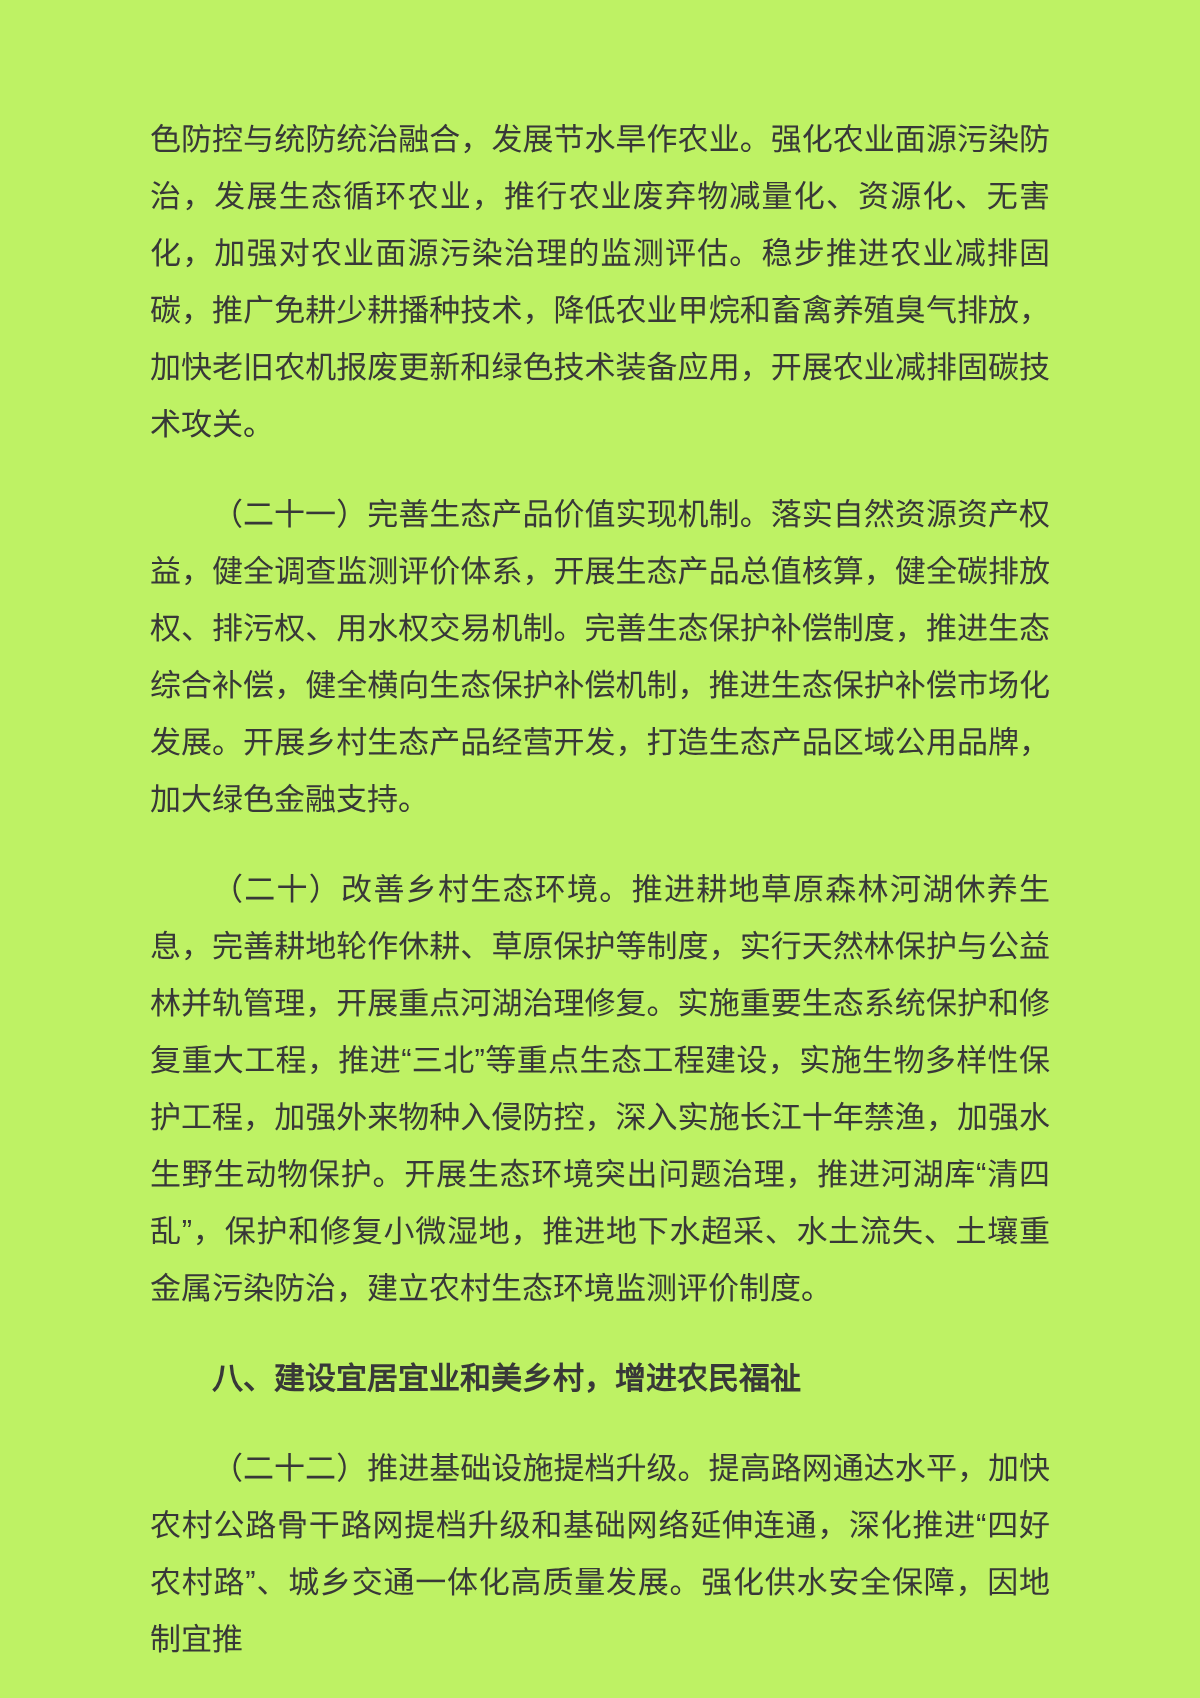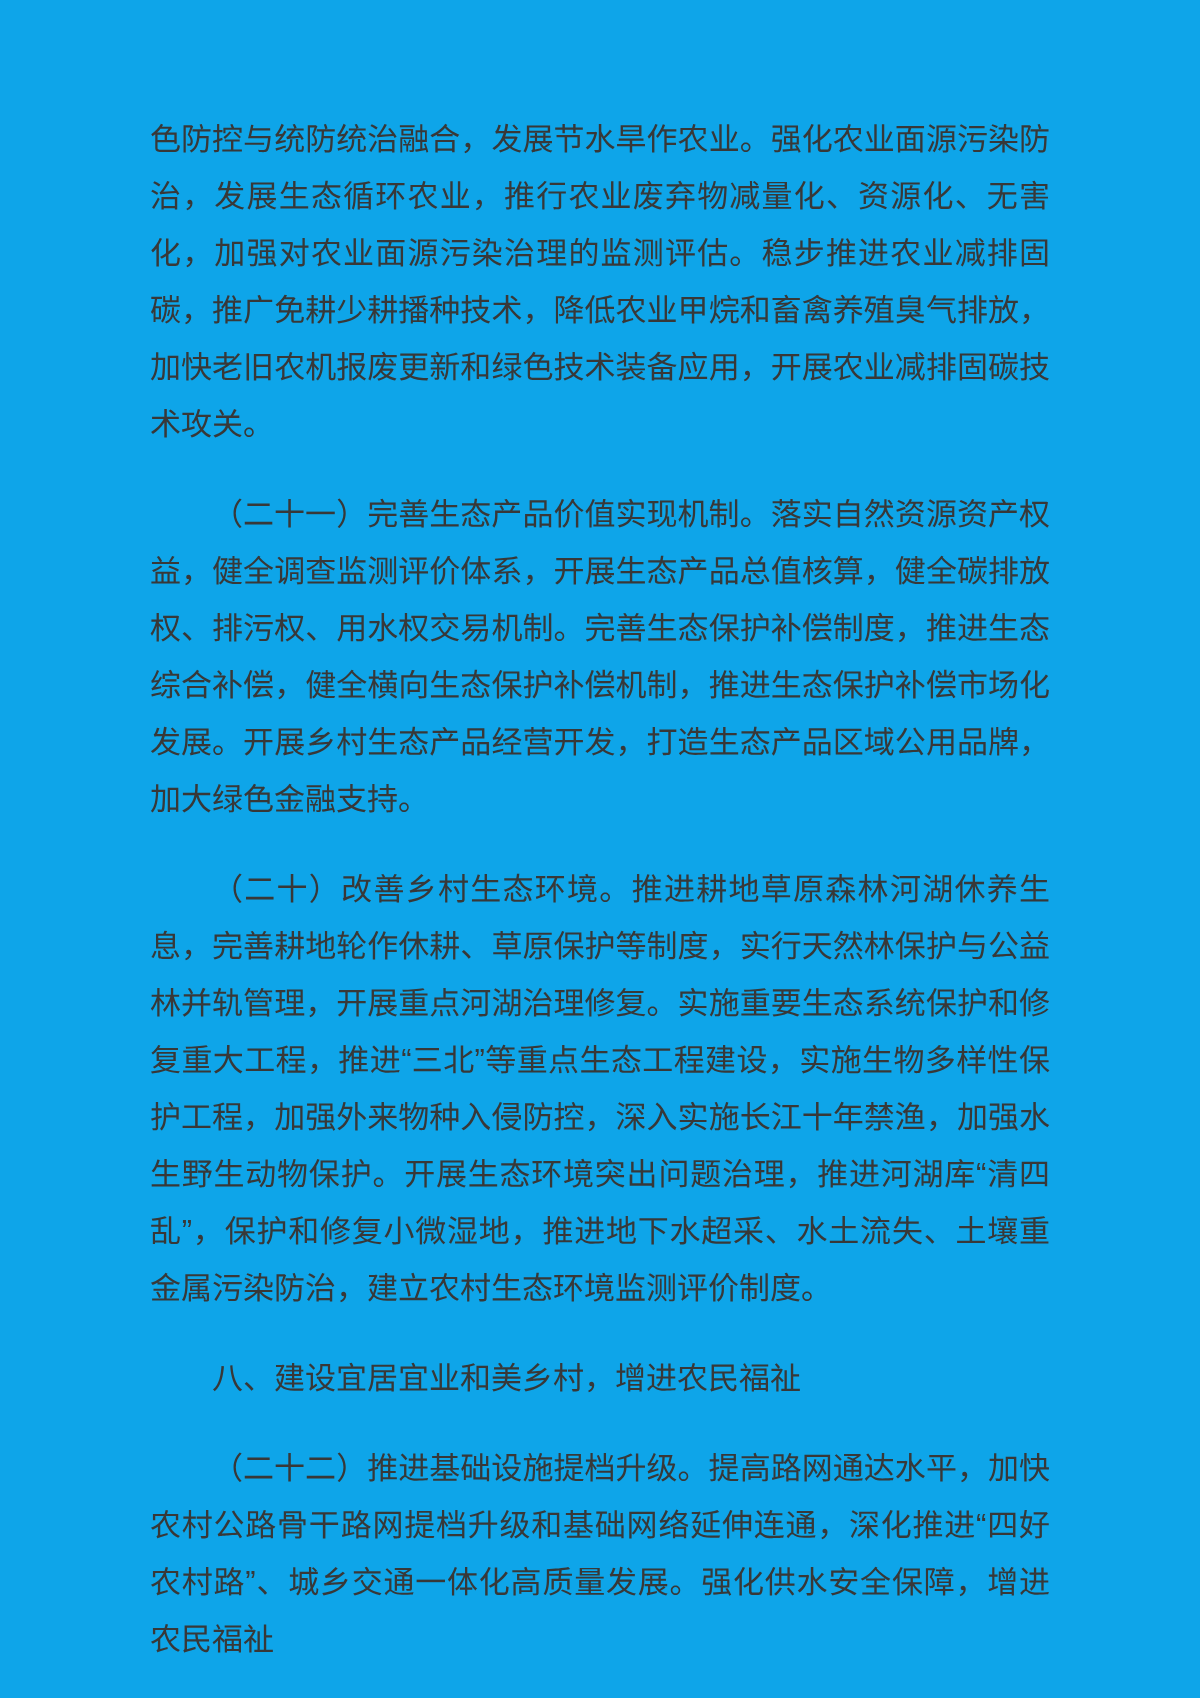--- a/index.html
+++ b/index.html
@@ -11,54 +11,54 @@
     height: 1698px;
     background: #ffffff;
     font-family: "Liberation Sans", "DejaVu Sans", sans-serif;
     overflow: hidden;
   }
   .page {
     box-sizing: border-box;
     width: 1200px;
     height: 1698px;
     padding: 111px 150px 0 150px;
-    background: #0ea5e9;
+    background: #bef264;
   }
   .body-text {
     font-size: 31px;
     line-height: 57px;
     color: #383838;
     text-align: justify;
     text-justify: inter-ideograph;
     letter-spacing: 0;
     margin: 0 0 33px 0;
     font-weight: 400;
     word-break: break-all;
   }
   .indent2 {
     text-indent: 2em;
   }
   .section-heading {
     font-size: 31px;
     line-height: 57px;
     color: #383838;
-    font-weight: 400;
+    font-weight: 700;
     text-indent: 2em;
     margin: 0 0 33px 0;
     text-align: left;
   }
 </style>
 </head>
 <body>
 
 <div class="page">
 
   <p class="body-text">色防控与统防统治融合，发展节水旱作农业。强化农业面源污染防治，发展生态循环农业，推行农业废弃物减量化、资源化、无害化，加强对农业面源污染治理的监测评估。稳步推进农业减排固碳，推广免耕少耕播种技术，降低农业甲烷和畜禽养殖臭气排放，加快老旧农机报废更新和绿色技术装备应用，开展农业减排固碳技术攻关。</p>
 
   <p class="body-text indent2">（二十一）完善生态产品价值实现机制。落实自然资源资产权益，健全调查监测评价体系，开展生态产品总值核算，健全碳排放权、排污权、用水权交易机制。完善生态保护补偿制度，推进生态综合补偿，健全横向生态保护补偿机制，推进生态保护补偿市场化发展。开展乡村生态产品经营开发，打造生态产品区域公用品牌，加大绿色金融支持。</p>
 
   <p class="body-text indent2">（二十）改善乡村生态环境。推进耕地草原森林河湖休养生息，完善耕地轮作休耕、草原保护等制度，实行天然林保护与公益林并轨管理，开展重点河湖治理修复。实施重要生态系统保护和修复重大工程，推进“三北”等重点生态工程建设，实施生物多样性保护工程，加强外来物种入侵防控，深入实施长江十年禁渔，加强水生野生动物保护。开展生态环境突出问题治理，推进河湖库“清四乱”，保护和修复小微湿地，推进地下水超采、水土流失、土壤重金属污染防治，建立农村生态环境监测评价制度。</p>
 
   <h2 class="section-heading">八、建设宜居宜业和美乡村，增进农民福祉</h2>
 
-  <p class="body-text indent2">（二十二）推进基础设施提档升级。提高路网通达水平，加快农村公路骨干路网提档升级和基础网络延伸连通，深化推进“四好农村路”、城乡交通一体化高质量发展。强化供水安全保障，增进农民福祉</p>
+  <p class="body-text indent2">（二十二）推进基础设施提档升级。提高路网通达水平，加快农村公路骨干路网提档升级和基础网络延伸连通，深化推进“四好农村路”、城乡交通一体化高质量发展。强化供水安全保障，因地制宜推</p>
 
 </div>
 
 </body></html>

